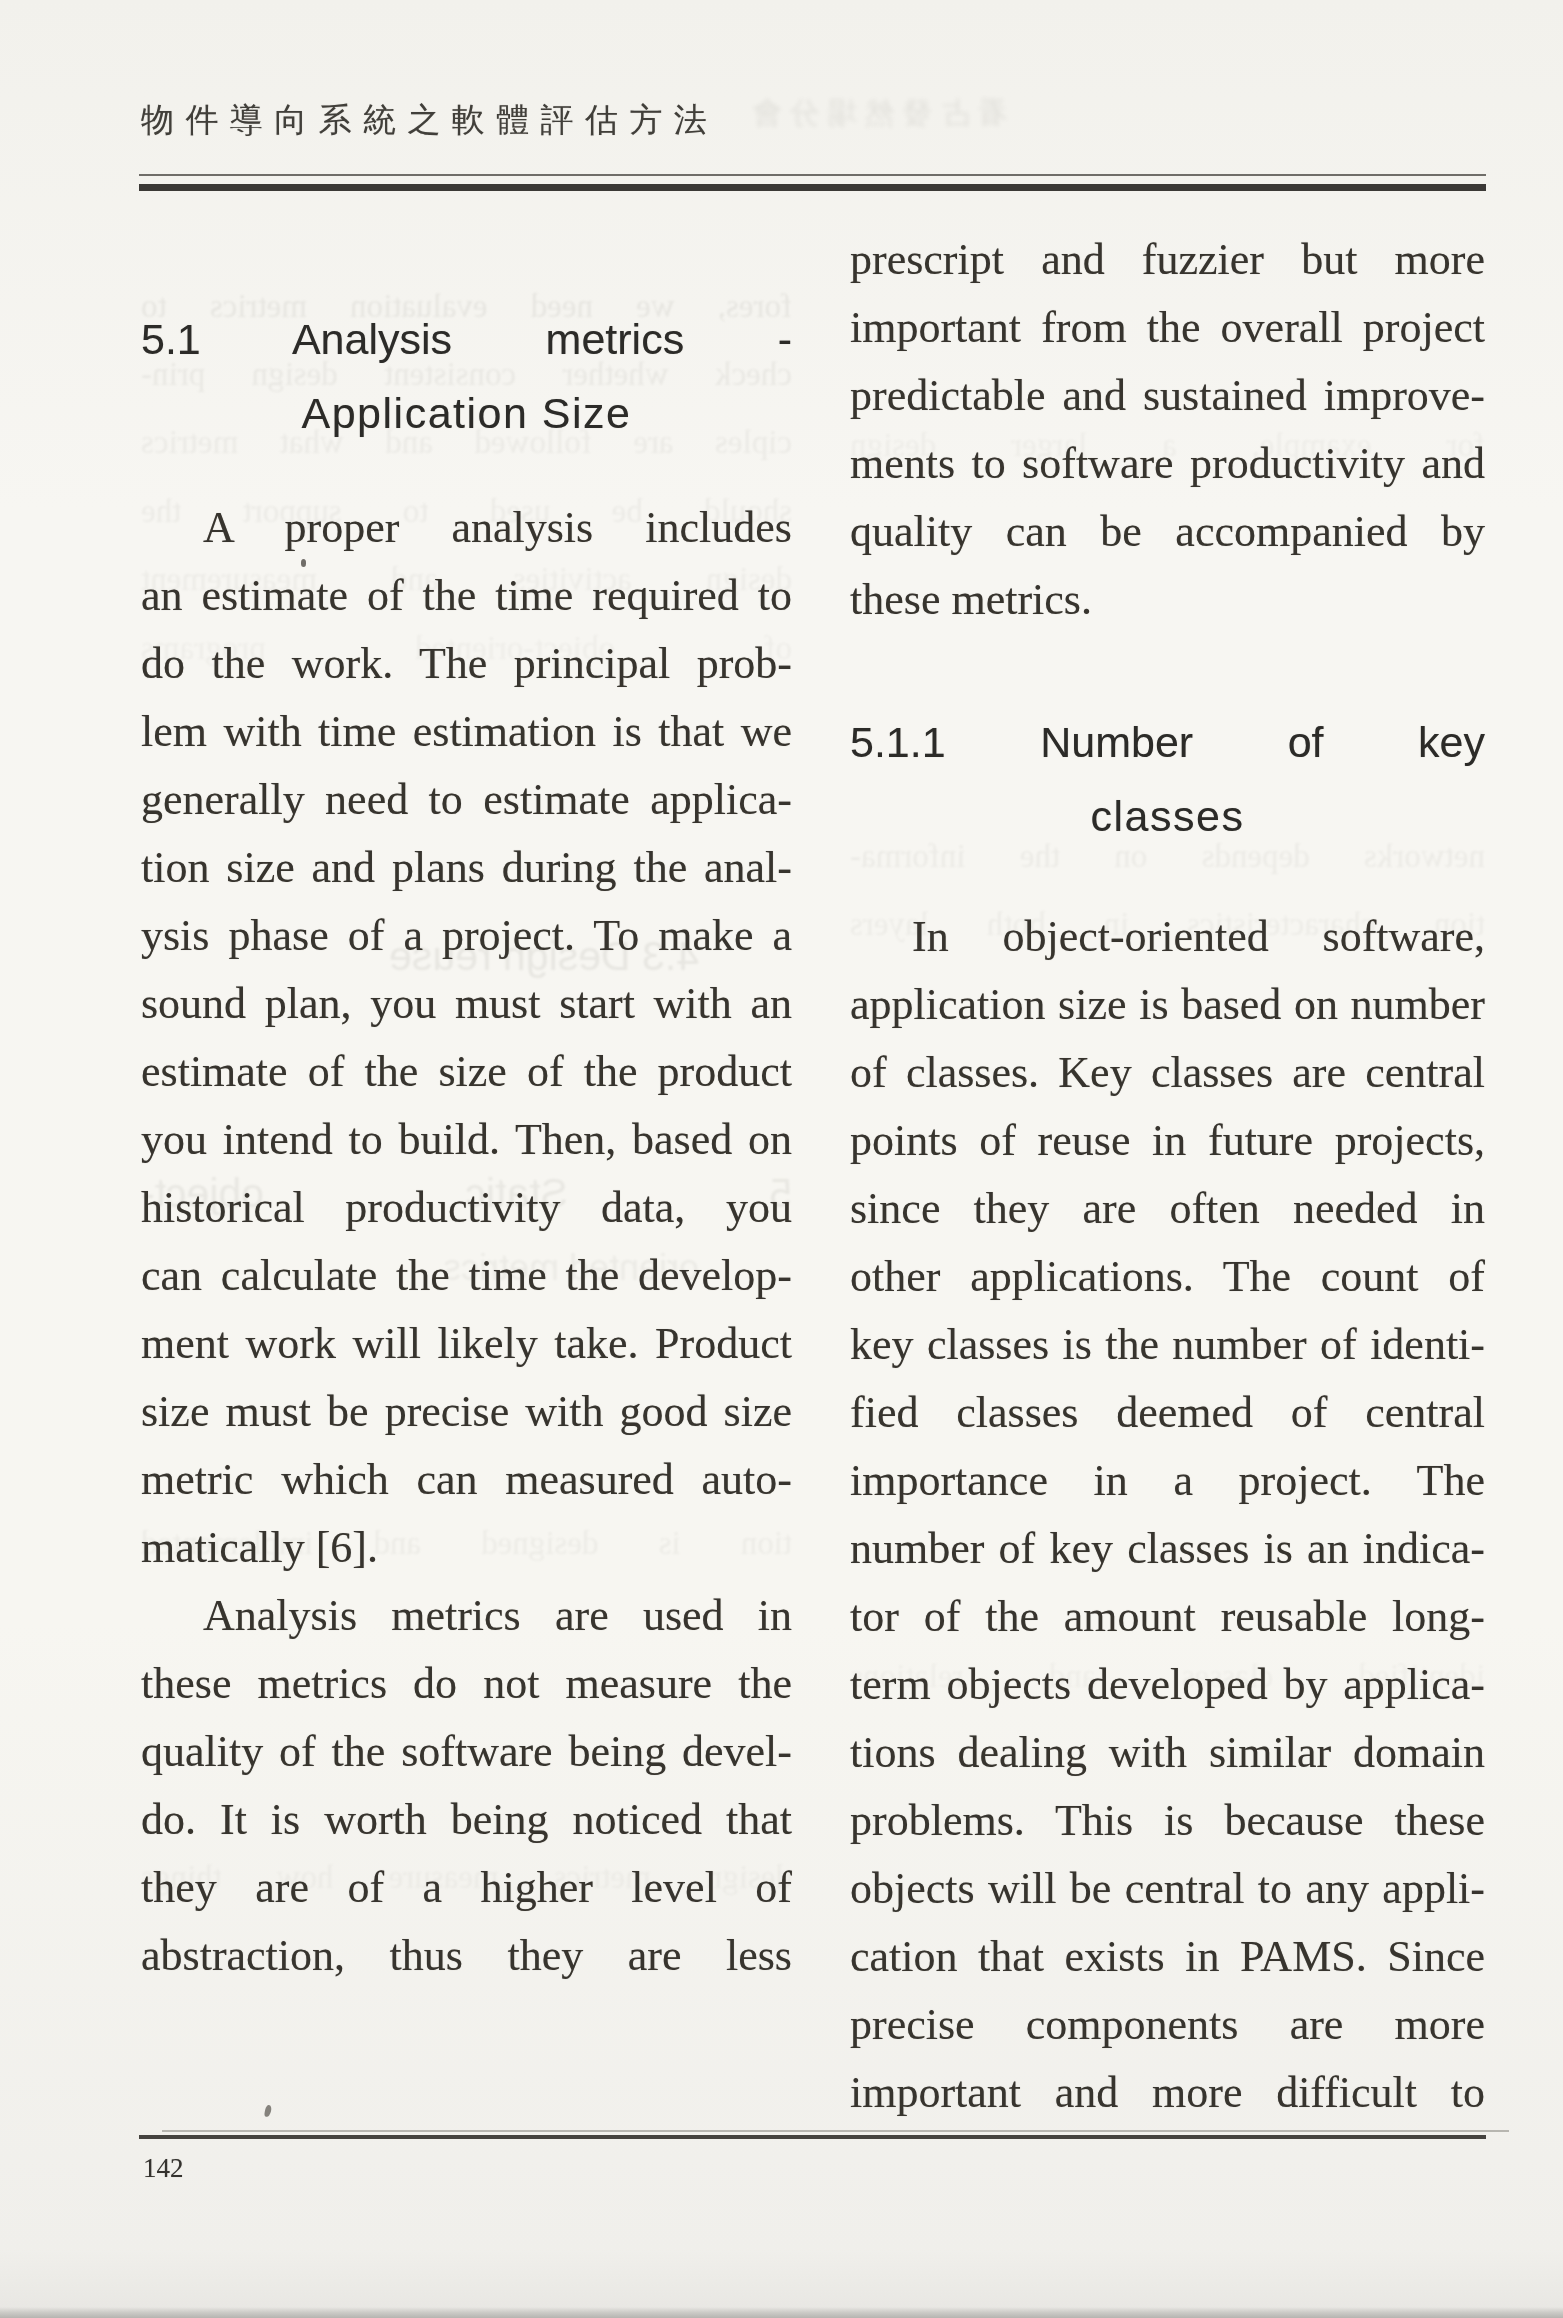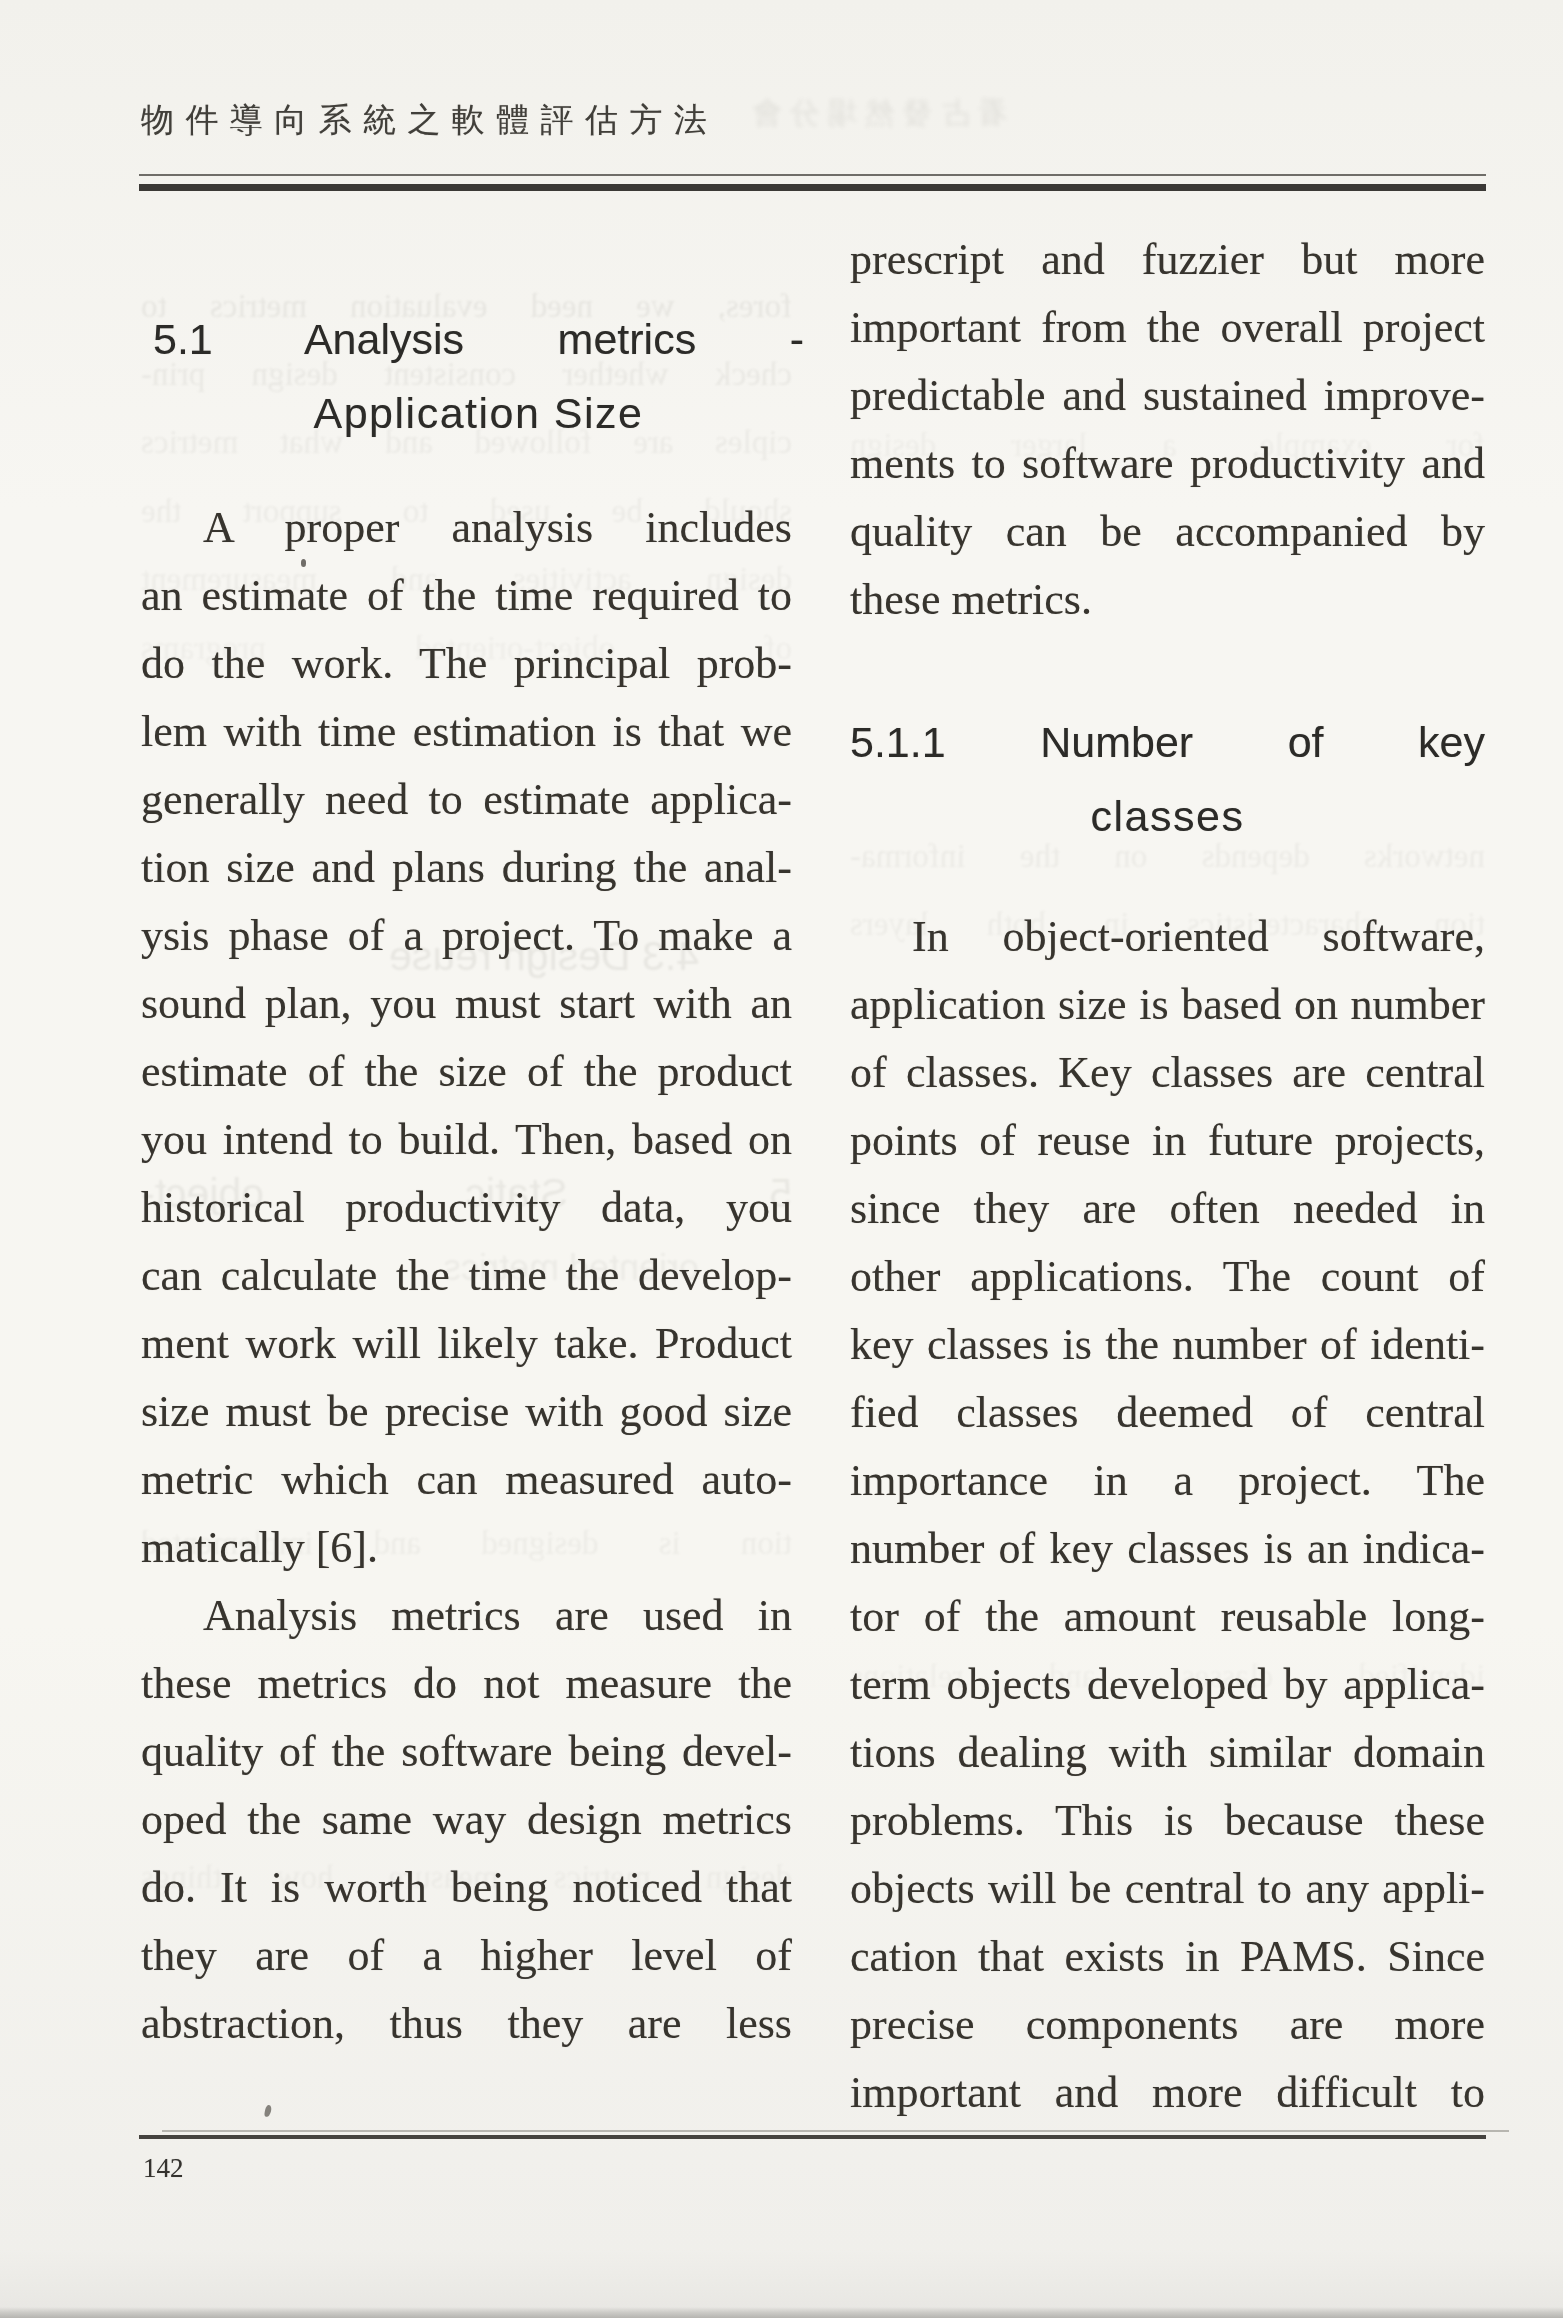--- a/index.html
+++ b/index.html
@@ -16,21 +16,21 @@
     position:absolute; left:141px; top:97px;
     font-size:33px; line-height:46px; letter-spacing:11.4px;
     color:#413f3a; text-shadow:0 0 0.8px rgba(60,56,50,.4);
     white-space:nowrap;
   }
   .rule-thin  { position:absolute; left:139px; top:174px; width:1347px; height:2.3px; background:#6f6d68; }
   .rule-thick { position:absolute; left:139px; top:184px; width:1347px; height:6.8px; background:#3b3936; }
 
   
   .heading { position:absolute; font-family:"Liberation Sans", sans-serif; color:#2c2b28; }
-  .h51  { left:141px; top:302px;  width:651px;margin-left:12px; }
+  .h51  { left:141px; top:302px;  width:651px; }
   .h511 { left:850px; top:705px; width:635px; }
   .h-line { line-height:74px; font-size:43px; text-shadow:0 0 0.8px rgba(50,48,44,.35); }
   .h-just   { text-align:justify; text-align-last:justify; }
   .h-center { text-align:center; letter-spacing:1.5px; }
 
   
   .body { position:absolute; font-size:44px; color:#37342e; }
   .left-body    { left:141px;  top:494px;  width:651px; }
   .right-body-1 { left:850px; top:226px;  width:635px; }
   .right-body-2 { left:850px; top:903px; width:635px; }
@@ -134,21 +134,20 @@
       <div class="bline">you intend to build. Then, based on</div>
       <div class="bline">historical productivity data, you</div>
       <div class="bline">can calculate the time the develop-</div>
       <div class="bline">ment work will likely take. Product</div>
       <div class="bline">size must be precise with good size</div>
       <div class="bline">metric which can measured auto-</div>
       <div class="bline end">matically [6].</div>
       <div class="bline ind">Analysis metrics are used in</div>
       <div class="bline">these metrics do not measure the</div>
       <div class="bline">quality of the software being devel-</div>
-      <div class="bline">oped the same way design metrics</div>
       <div class="bline">do. It is worth being noticed that</div>
       <div class="bline">they are of a higher level of</div>
       <div class="bline">abstraction, thus they are less</div>
     </div>
 
   <div class="body right-body-1">
       <div class="bline">prescript and fuzzier but more</div>
       <div class="bline">important from the overall project</div>
       <div class="bline">predictable and sustained improve-</div>
       <div class="bline">ments to software productivity and</div>

